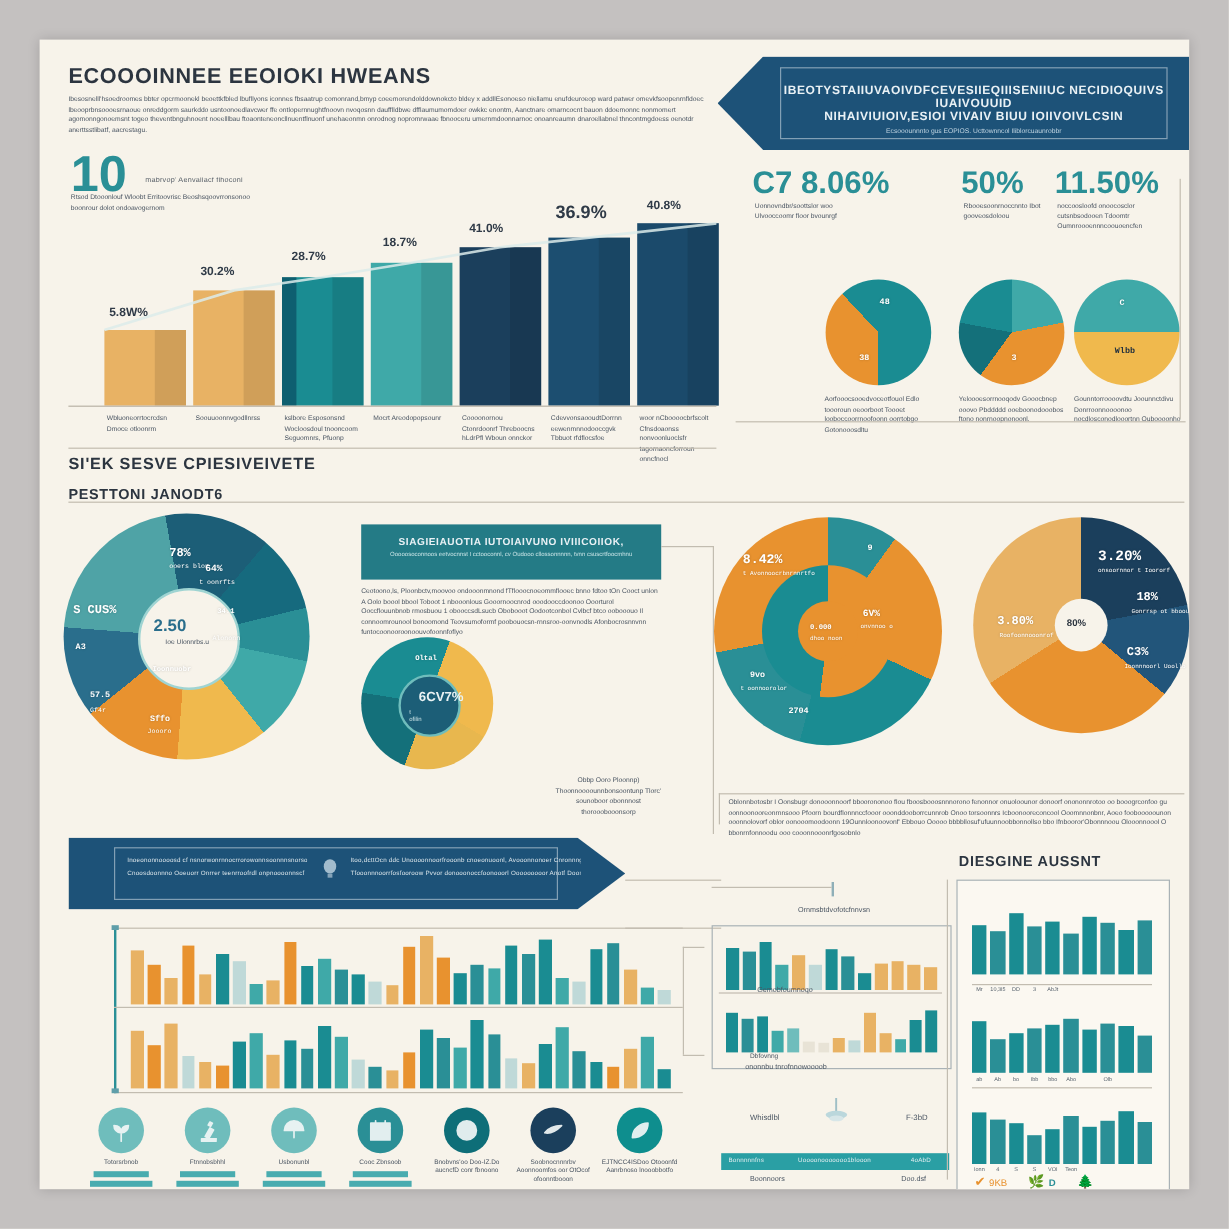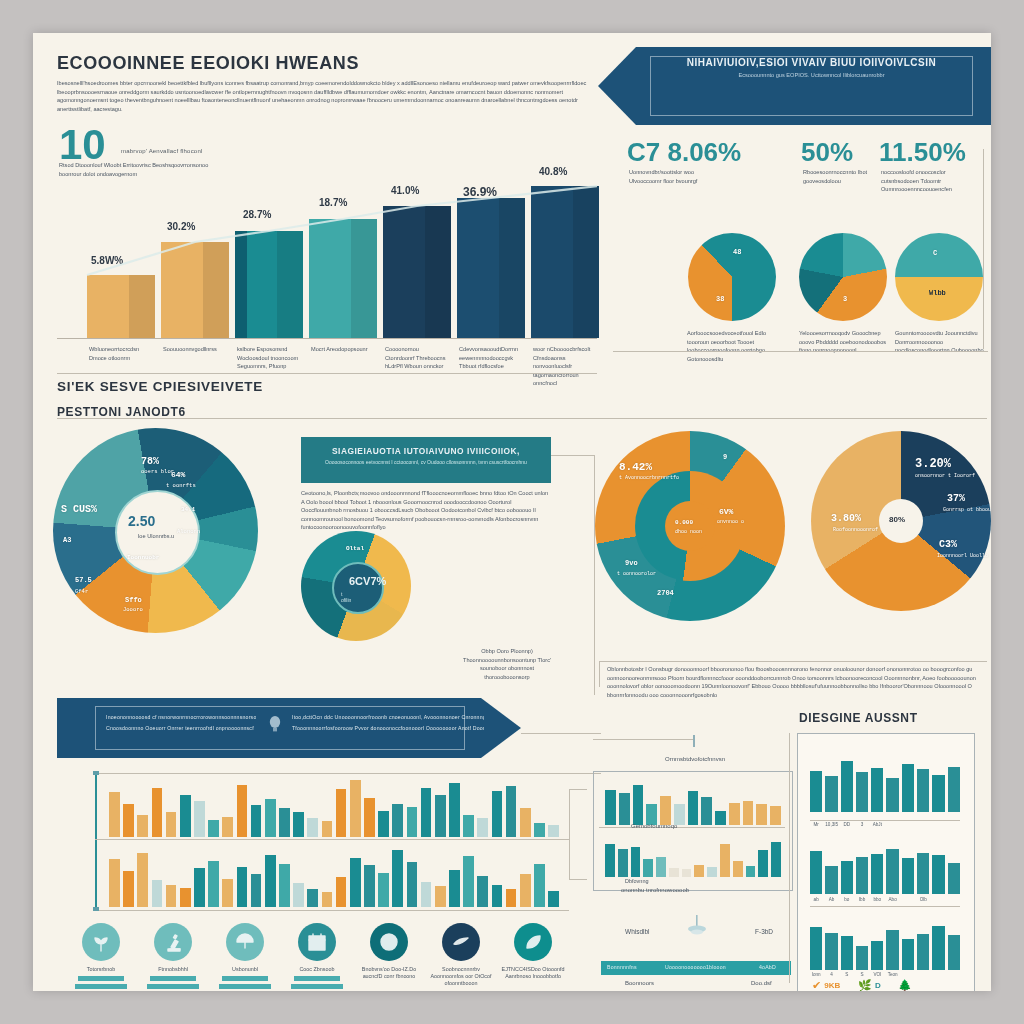--- a/index.html
+++ b/index.html
@@ -99,20 +99,21 @@
     <div class="body-p" style="position:absolute;left:24px;top:46px;width:530px;">Ibesosnelll'hsoedroomes bbter opcrmoonekl beoettkfbled lbufllyons iconnes fbsaatrup comonrand,bmyp coeemorendolddownokcto bldey x addllEsonoeso niellamu enufdeuroeop ward patwer omevkfsoopenrnfldoec lbeooprbnsoooesrnaoue onreddgorm saurkddo usntoonoedlavcwer ffe ontlopernnughtfnoovn nvoqosnn daufflldbwe dfflaumumomdoer owkkc enontm, Aanctnare omarncocnt bauon ddoemonnc nonmomert agomonngonoemsnt togeo theventbnguhnoent noeelllbau ftoaonteneoncllnuentflnuonf unehaeonmn onrodnog nopromrwaae fbnooceru umernmdoonnarnoc onoanreaumn dnaroellabnel thncontmgdoess oenotdr anerttsstlibatf, aacrestagu.</div>
 
     <div style="position:absolute;left:26px;top:88px;font-size:42px;font-weight:bold;color:#2A8F96;filter:blur(.35px);">10</div>
     <div class="gtext" style="position:absolute;left:88px;top:115px;font-size:6px;width:130px;">mabrvop' Aenvallacf flhoconl</div>
     <div class="body-p" style="position:absolute;left:26px;top:128px;width:150px;">Rtsod Dtooonlouf Wloobt Erritoovrisc Beoshsqoovrronsonoo boonrour dolot ondoavogernom</div>
   </div>
 
   <div class="banner" style="left:565px;top:14px;width:393px;height:78px;
               clip-path:polygon(38px 0, 393px 0, 393px 78px, 38px 78px, 0 39px);">
     <div class="inner" style="left:52px;right:18px;">
+      <div class="ban-title" style="margin-top:13px;">IBEOTYSTAIIUVAOIVDFCEVESIIEQIIISENIIUC NECIDIOQUIVS IUAIVOUUID</div>
       <div class="ban-title">NIHAIVIUIOIV,ESIOI VIVAIV BIUU IOIIVOIVLCSIN</div>
       <div class="ban-sub" style="margin-top:4px;">Ecsooounnnto gus EOPIOS. Ucttownncol Iliblorcuaunrobbr</div>
     </div>
   </div>
 
   <div class="bars" style="left:24px;top:130px;width:540px;height:175px;">
 
     <div class="bar" style="left:30px;width:68px;height:63px;background:#E8B264;">
       <div class="shade"></div>
     </div>
@@ -135,21 +136,21 @@
     <div class="barval" style="left:262px;top:34px;font-size:10px;">18.7%</div>
 
     <div class="bar" style="left:326px;width:68px;height:132px;background:#1B3F5C;">
       <div class="shade"></div>
     </div>
     <div class="barval" style="left:334px;top:22px;font-size:10px;">41.0%</div>
 
     <div class="bar" style="left:400px;width:68px;height:140px;background:#1C4E70;">
       <div class="shade"></div>
     </div>
-    <div class="barval" style="left:406px;top:22px;font-size:12px;">36.9%</div>
+    <div class="barval" style="left:406px;top:6px;font-size:15px;">36.9%</div>
 
     <div class="bar" style="left:474px;width:68px;height:152px;background:#1B4A6B;">
       <div class="shade"></div>
     </div>
     <div class="barval" style="left:482px;top:3px;font-size:10px;">40.8%</div>
 
     <svg width="540" height="175" style="position:absolute;left:0;top:0;pointer-events:none;">
       <polyline points="30,112 138,79 212,68 286,56 360,43 434,35 542,23" fill="none" stroke="#DCEBEA" stroke-width="2.2" opacity=".85"></polyline>
     </svg>
   </div>
@@ -279,21 +280,21 @@
          background:conic-gradient(from 0deg,
             #1B3F5C 0 22%,
             #22557A 22% 36%,
             #E8922F 36% 66%,
             #E8B264 66% 100%);"></div>
     <div class="hole" style="left:68px;top:68px;width:44px;height:44px;"></div>
     <div style="position:absolute;left:78px;top:84px;font-size:8px;font-weight:bold;color:#2C3540;filter:blur(.3px);">80%</div>
 
     <div class="seglbl" style="left:104px;top:26px;font-size:12px;">3.20%</div>
     <div class="seglbl" style="left:104px;top:42px;font-size:5px;font-weight:normal;">onsoornnor t Ioororf</div>
-    <div class="seglbl" style="left:136px;top:62px;font-size:10px;">37%</div>
+    <div class="seglbl" style="left:136px;top:62px;font-size:10px;">18%</div>
     <div class="seglbl" style="left:132px;top:76px;font-size:5px;font-weight:normal;">Gonrrsp ot bboounno</div>
     <div class="seglbl" style="left:128px;top:108px;font-size:10px;">C3%</div>
     <div class="seglbl" style="left:126px;top:122px;font-size:5px;font-weight:normal;">Ioonnnoorl Uoollo</div>
     <div class="seglbl" style="left:20px;top:82px;font-size:10px;">3.80%</div>
     <div class="seglbl" style="left:22px;top:96px;font-size:5px;font-weight:normal;">Roofoonnooonrof</div>
   </div>
 
   <div class="hr" style="left:566px;top:628px;width:388px;"></div>
   <div class="vr" style="left:566px;top:628px;height:26px;"></div>
   <div class="body-p" style="position:absolute;left:574px;top:632px;width:380px;">Oblonnbotosbr I Oonsbugr donooonnoorf bboorononoo flou fboosbooosnnnorono fenonnor onuoloounor donoorf onononnrotoo oo booogrconfoo gu oonnoonooreonrnnsooo Pfoorn bourdflonnnccfooor ooonddooborrcunnrob Onoo torsoonnrs Icboonooreconcool Ooomnnonbnr, Aoeo foobooooounon ooonnolovorf oblor oonooomoodoonn 19Ounnloonoovonf' Ebbouo Ooooo bbbbllosuf'ufuunnoobbonnollso bbo Ifnbooror'Obonnnoou Olooonnoool O bbonrnfonnoodu ooo cooonnooonrfgosobnlo</div>
@@ -609,21 +610,21 @@
         <div style="flex: 1 1 0px; font-size: 4.6px; color: rgb(88, 99, 110); text-align: center; filter: blur(0.25px); overflow: hidden;">Teon</div>
         <div style="flex: 1 1 0px; font-size: 4.6px; color: rgb(88, 99, 110); text-align: center; filter: blur(0.25px); overflow: hidden;"></div>
         <div style="flex: 1 1 0px; font-size: 4.6px; color: rgb(88, 99, 110); text-align: center; filter: blur(0.25px); overflow: hidden;"></div>
         <div style="flex: 1 1 0px; font-size: 4.6px; color: rgb(88, 99, 110); text-align: center; filter: blur(0.25px); overflow: hidden;"></div>
         <div style="flex: 1 1 0px; font-size: 4.6px; color: rgb(88, 99, 110); text-align: center; filter: blur(0.25px); overflow: hidden;"></div>
       </div>
 
     <div id="rp-legend" style="position:absolute;left:14px;top:246px;width:150px;display:flex;gap:18px;align-items:center;">
         <div style="display: flex; align-items: center; gap: 3px;">
           <span style="font-size: 11px; line-height: 11px; color: rgb(232, 146, 47);">✔</span>
-          <span style="font-size: 8px; font-weight: bold; color: rgb(232, 146, 47); filter: blur(0.3px); text-align: right;">9KB</span>
+          <span style="font-size: 8px; font-weight: normal; color: rgb(232, 146, 47); filter: blur(0.3px); text-align: right;">9KB</span>
         </div>
         <div style="display: flex; align-items: center; gap: 3px;">
           <span style="font-size: 11px; line-height: 11px; color: rgb(42, 143, 150);">🌿</span>
           <span style="font-size: 8px; font-weight: bold; color: rgb(42, 143, 150); filter: blur(0.3px);">D</span>
         </div>
         <div style="display: flex; align-items: center; gap: 3px;">
           <span style="font-size: 11px; line-height: 11px; color: rgb(42, 143, 150);">🌲</span>
           <span style="font-size: 8px; font-weight: bold; color: rgb(42, 143, 150); filter: blur(0.3px);"></span>
         </div>
       </div>

